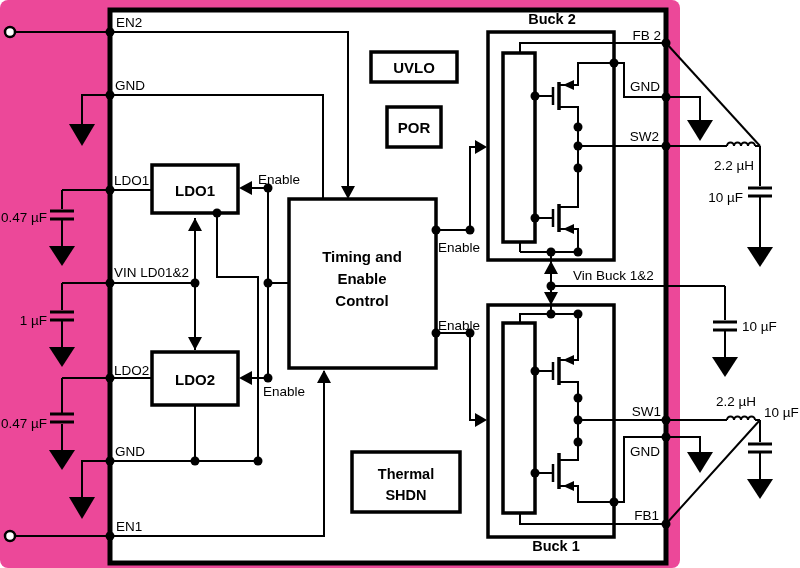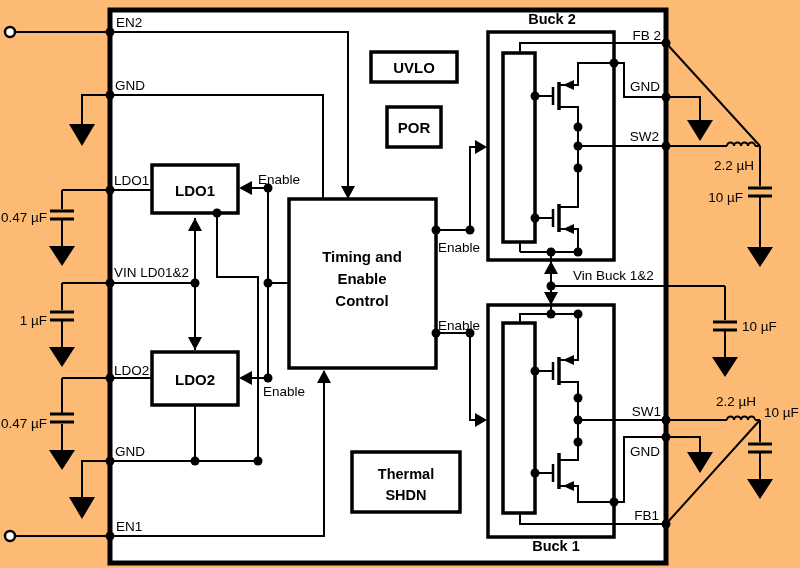--- a/index.html
+++ b/index.html
@@ -1,16 +1,16 @@
 <!DOCTYPE html>
 <html><head>
 <meta charset="utf-8">
 <style>
   html, body { margin: 0; padding: 0; background: #ffffff; }
-  .stage { width: 800px; height: 568px; position: relative; background: #fdba74; }
+  .stage { width: 680px; height: 568px; position: relative; background: #ec4899; border-radius: 8px; }
   svg { display: block; }
   text {
     font-family: "Liberation Sans", "DejaVu Sans", sans-serif;
     fill: #000000;
   }
   .pin-label   { font-size: 13.5px; }
   .comp-label  { font-size: 13.5px; }
   .sig-label   { font-size: 13.5px; }
   .block-label { font-size: 15px; font-weight: bold; }
   .title-label { font-size: 14.5px; font-weight: bold; }

